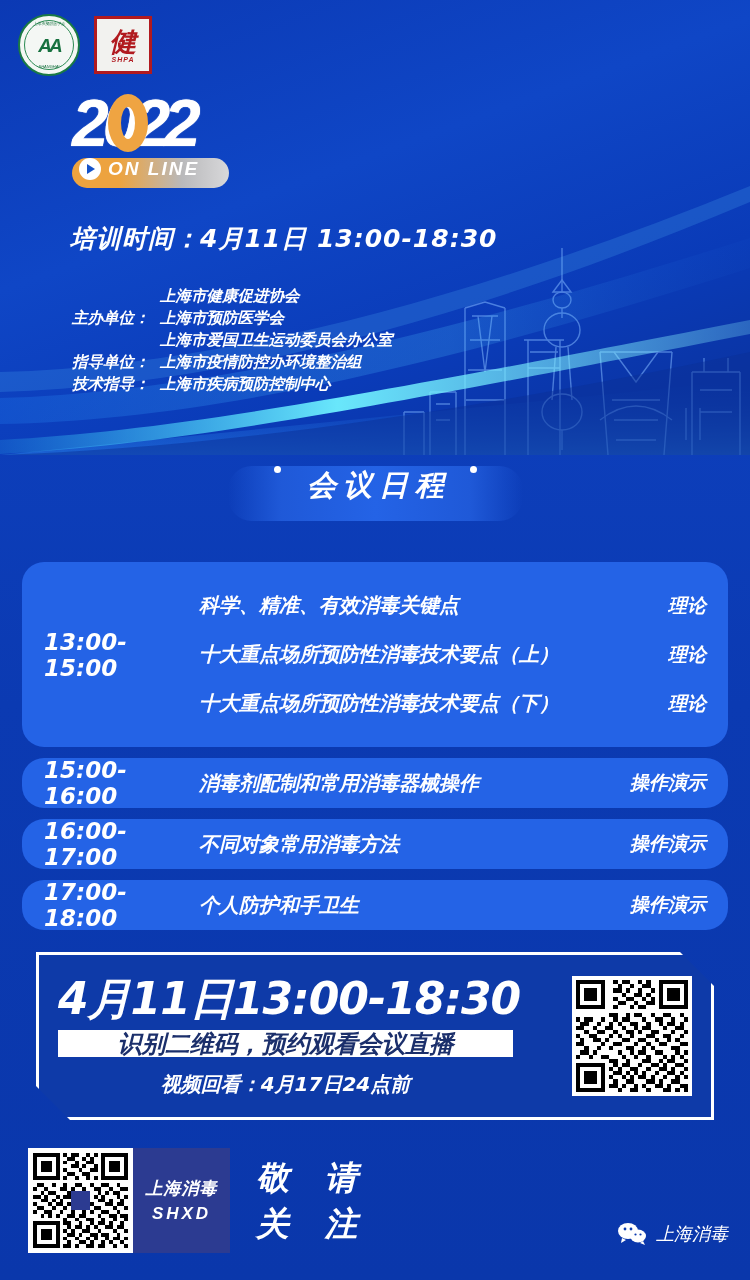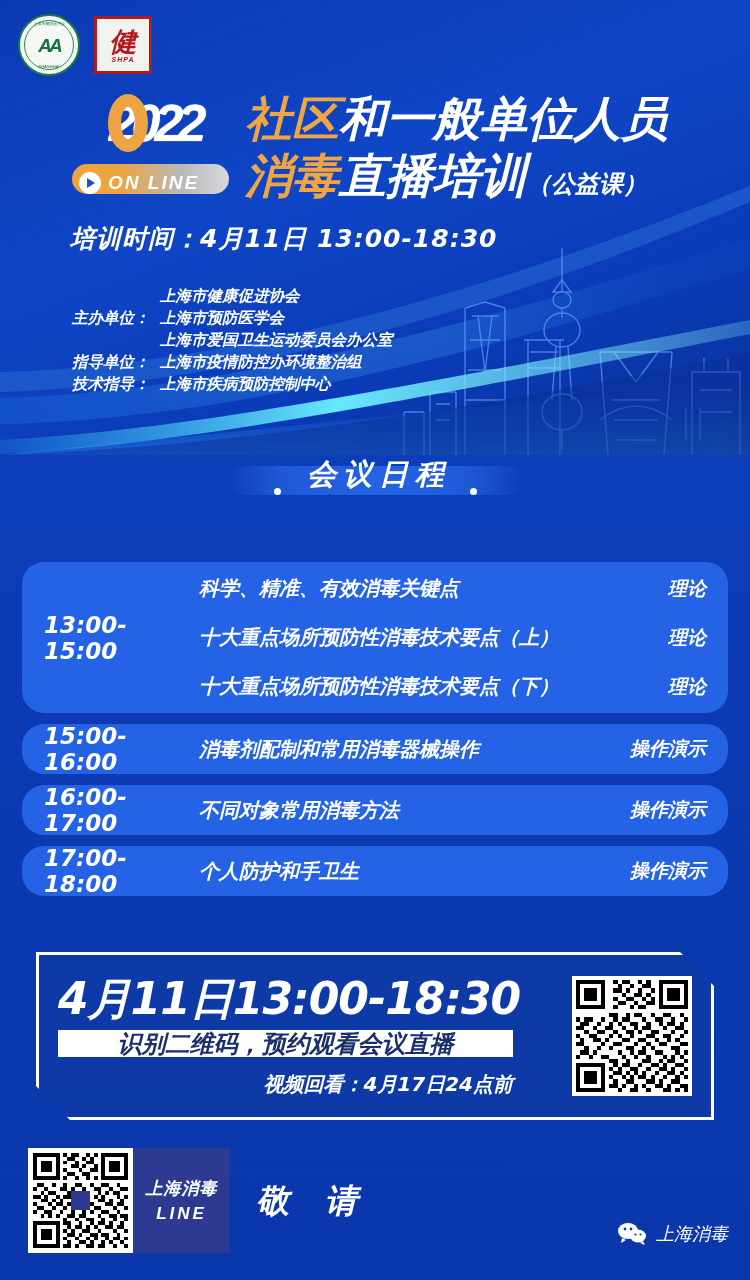--- a/index.html
+++ b/index.html
@@ -26,27 +26,27 @@
   .logo-seal .top-txt{position:absolute;top:5px;left:0;right:0;text-align:center;font-size:4px;color:#17713f;}
   .logo-seal .bot-txt{position:absolute;bottom:5px;left:0;right:0;text-align:center;font-size:4px;color:#17713f;}
   .logo-stamp{width:52px;height:52px;background:#f2f2ef;border:3px solid #b11a1f;
     display:flex;flex-direction:column;align-items:center;justify-content:center;}
   .logo-stamp .ch{font-size:27px;color:#b11a1f;line-height:1;font-weight:bold;font-family:"DejaVu Serif",serif;}
   .logo-stamp .en{font-size:7px;color:#b11a1f;letter-spacing:1px;font-weight:bold;margin-top:1px;}
 
   
   .badge2022{position:absolute;left:72px;top:88px;width:165px;z-index:6;}
   .y2022{position:relative;height:70px;}
-  .y2022 .digits{font-size:52px;font-weight:bold;color:#fff;letter-spacing:-6px;line-height:70px;
-    font-family:"Liberation Sans",sans-serif;text-shadow:0 0 1px #fff;text-align:center;}
+  .y2022 .digits{font-size:66px;font-weight:bold;color:#fff;letter-spacing:-6px;line-height:70px;
+    font-family:"Liberation Sans",sans-serif;text-shadow:0 0 1px #fff;}
   .y2022 .oval{position:absolute;left:36px;top:6px;width:40px;height:58px;border:13px solid #efa442;
     border-radius:50%;box-sizing:border-box;}
-  .onlinepill{margin-top:6px;height:30px;width:150px;border-radius:15px;
+  .onlinepill{height:30px;width:150px;border-radius:15px;
     background:linear-gradient(90deg,#eda33f 0%,#eda33f 30%,#b9b9bb 70%,#d8d8da 100%);
-    display:flex;align-items:flex-end;padding-left:7px;gap:7px;}
+    display:flex;align-items:flex-start;padding-left:7px;gap:7px;}
   .playdot{width:22px;height:22px;border-radius:50%;background:#fff;display:flex;align-items:center;justify-content:center;}
   .playdot .tri{width:0;height:0;border-left:8px solid #1552c8;border-top:5px solid transparent;
     border-bottom:5px solid transparent;margin-left:2px;}
   .onlinepill .txt{color:#fff;font-size:19px;font-weight:bold;letter-spacing:2px;}
 
   
   .headline{position:absolute;left:245px;top:90px;z-index:6;}
   .hl-line{font-size:47px;font-weight:bold;color:#fff;line-height:57px;white-space:nowrap;
     font-family:"DejaVu Sans",sans-serif;}
   .hl-line .o{color:#f0a543;}
@@ -56,33 +56,33 @@
     letter-spacing:1px;z-index:6;font-family:"DejaVu Sans",sans-serif;}
 
   .orgs{position:absolute;left:72px;top:285px;z-index:6;font-size:15.5px;font-weight:bold;color:#fff;
     line-height:22px;font-family:"DejaVu Sans",sans-serif;}
   .orgrow{display:flex;}
   .orgrow .lbl{width:88px;flex:none;}
   .orgrow .val{white-space:nowrap;}
   .orgrow.indent .lbl{visibility:hidden;}
 
   
-  .sched-title{position:absolute;left:228px;top:466px;width:295px;height:29px;border-radius:24px;
+  .sched-title{position:absolute;left:228px;top:466px;width:295px;height:55px;border-radius:24px;
     background:linear-gradient(90deg,rgba(28,90,220,0) 0%,#1f59d8 18%,#2463e6 50%,#1f59d8 82%,rgba(28,90,220,0) 100%);
-    display:flex;align-items:flex-end;justify-content:center;gap:19px;z-index:6;}
+    display:flex;align-items:flex-start;justify-content:center;gap:19px;z-index:6;}
   .sched-title .dot{width:7px;height:7px;border-radius:50%;background:#fff;}
   .sched-title .tx{font-size:29px;font-weight:bold;color:#fff;letter-spacing:7px;
     font-family:"DejaVu Sans",sans-serif;text-indent:7px;}
 
   
   .sched{position:absolute;left:22px;top:562px;width:706px;z-index:6;}
   .card{background:#2463e6;border-radius:22px;margin-bottom:11px;overflow:hidden;}
   .srow{display:flex;align-items:center;height:50px;padding:0 22px;box-sizing:border-box;}
   .card.multi .srow{height:49px;}
-  .card.multi{padding:2px 0;}
+  .card.multi{padding:19px 0;}
   .s-time{width:155px;flex:none;font-size:23px;font-weight:bold;color:#fff;
     font-family:"DejaVu Sans",sans-serif;}
   .s-topic{flex:1;font-size:20px;font-weight:bold;color:#fff;font-family:"DejaVu Sans",sans-serif;}
   .s-topic.center{text-align:center;padding-right:110px;}
   .s-type{width:105px;flex:none;text-align:right;font-size:19px;font-weight:bold;color:#fff;
     font-family:"DejaVu Sans",sans-serif;}
 
   
   .cta{position:absolute;left:36px;top:952px;width:678px;height:168px;z-index:6;
     background:#0e3aa8;
@@ -90,21 +90,21 @@
     -webkit-clip-path:polygon(0 0,calc(100% - 34px) 0,100% 34px,100% 100%,34px 100%,0 calc(100% - 34px));
     clip-path:polygon(0 0,calc(100% - 34px) 0,100% 34px,100% 100%,34px 100%,0 calc(100% - 34px));}
   .cta-inner{position:absolute;left:36px;top:952px;width:678px;height:168px;z-index:7;
     display:flex;align-items:center;padding:0 22px;box-sizing:border-box;}
   .cta-left{flex:1;}
   .cta-big{font-size:44px;font-weight:bold;color:#fff;letter-spacing:-1px;line-height:50px;
     font-family:"DejaVu Sans",sans-serif;}
   .cta-bar{margin-top:6px;background:#fff;height:27px;display:flex;align-items:center;justify-content:center;
     width:455px;}
   .cta-bar span{font-size:24px;font-weight:bold;color:#1b2f6b;font-family:"DejaVu Sans",sans-serif;}
-  .cta-note{margin-top:14px;font-size:20px;font-weight:bold;color:#fff;text-align:right;width:455px;
+  .cta-note{margin-top:14px;font-size:20px;font-weight:bold;color:#fff;text-align:center;width:455px;
     font-family:"DejaVu Sans",sans-serif;}
   .qr-cta{width:120px;height:120px;flex:none;margin-left:14px;}
 
   
   .footer{position:absolute;left:28px;top:1148px;display:flex;align-items:center;gap:0;z-index:6;}
   .qr-foot{width:105px;height:105px;background:#fff;padding:5px;box-sizing:border-box;}
   .brandbox{width:97px;height:105px;background:#2c3b91;display:flex;flex-direction:column;
     align-items:center;justify-content:center;}
   .brandbox .cn{font-size:17px;font-weight:bold;color:#fff;letter-spacing:1px;font-family:"DejaVu Sans",sans-serif;}
   .brandbox .en{font-size:17px;font-weight:bold;color:#fff;letter-spacing:3px;margin-top:4px;}
@@ -201,28 +201,20 @@
       <div class="oval"></div>
     </div>
     <div class="onlinepill">
       <div class="playdot">
           <div class="tri"></div>
         </div>
       <div class="txt">ON LINE</div>
     </div>
   </div>
 
-  <div class="headline">
-    <div class="hl-line">
-      <span class="o">社区</span><span>和一般单位人员</span>
-    </div>
-    <div class="hl-line">
-      <span class="o">消毒</span><span>直播培训</span><span class="hl-sub">（公益课）</span>
-    </div>
-  </div>
 
   <div class="traintime">培训时间：4月11日  13:00-18:30</div>
 
   <div class="orgs">
     <div class="orgrow indent">
       <span class="lbl">主办单位：</span>
       <span class="val">上海市健康促进协会</span>
     </div>
     <div class="orgrow">
       <span class="lbl">主办单位：</span>
@@ -651,24 +643,25 @@
             <rect x="14" y="24" width="2" height="1"></rect>
             <rect x="17" y="24" width="2" height="1"></rect>
             <rect x="21" y="24" width="1" height="1"></rect>
             <rect x="24" y="24" width="1" height="1"></rect>
           <rect x="10" y="10" width="5" height="5" fill="#2c3b91"></rect>
         </g>
       </svg>
     </div>
     <div class="brandbox">
       <div class="cn">上海消毒</div>
-      <div class="en">LINE</div>
+      <div class="en">SHXD</div>
     </div>
     <div class="jingqing">
       <div>敬 请</div>
+      <div>关 注</div>
     </div>
   </div>
 
   <div class="wechat">
     <span class="wx">
       <svg width="30" height="24" viewBox="0 0 30 24">
         <ellipse cx="11" cy="9" rx="10" ry="8" fill="#fff"></ellipse>
         <path d="M5 16 L4 21 L9 18 Z" fill="#fff"></path>
         <circle cx="8" cy="7" r="1.4" fill="#0b3bb0"></circle>
         <circle cx="14" cy="7" r="1.4" fill="#0b3bb0"></circle>

